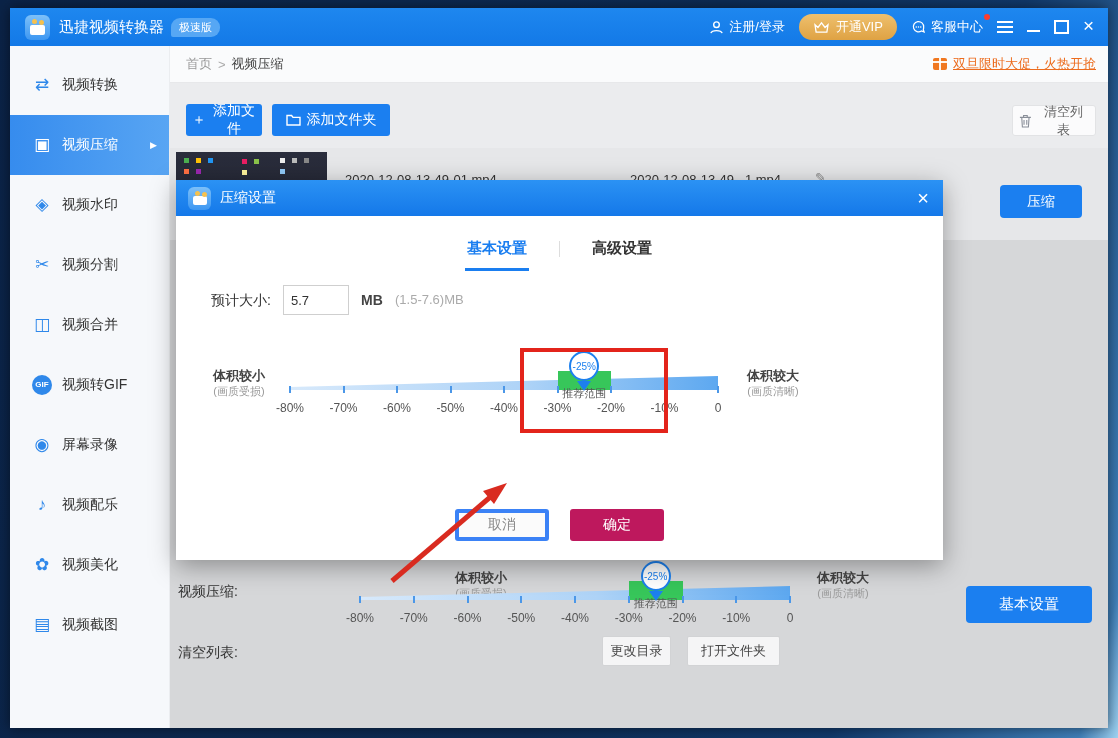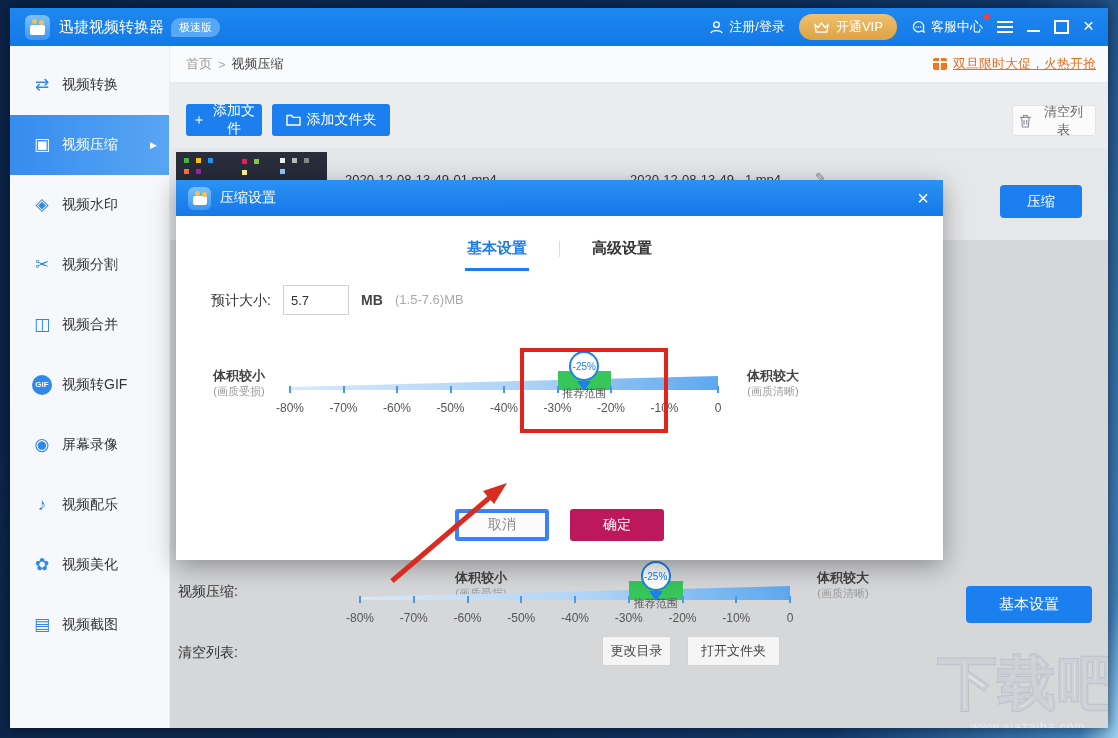--- a/index.html
+++ b/index.html
@@ -360,18 +360,14 @@
     <button class="dlg-btn btn-cancel">取消</button>
     <button class="dlg-btn btn-ok">确定</button>
   </div>
 
   <div class="red-rect"></div>
   <svg class="red-arrow" width="140" height="120">
     <line x1="12" y1="110" x2="115" y2="22" stroke="#d92b20" stroke-width="5"></line>
     <polygon points="127,12 103,20 114,33" fill="#d92b20"></polygon>
   </svg>
 
-  <div class="watermark">
-    <div class="wm-text">下载吧</div>
-    <div class="wm-url">www.xiazaiba.com</div>
-  </div>
 
 </div>
 
 </body></html>

